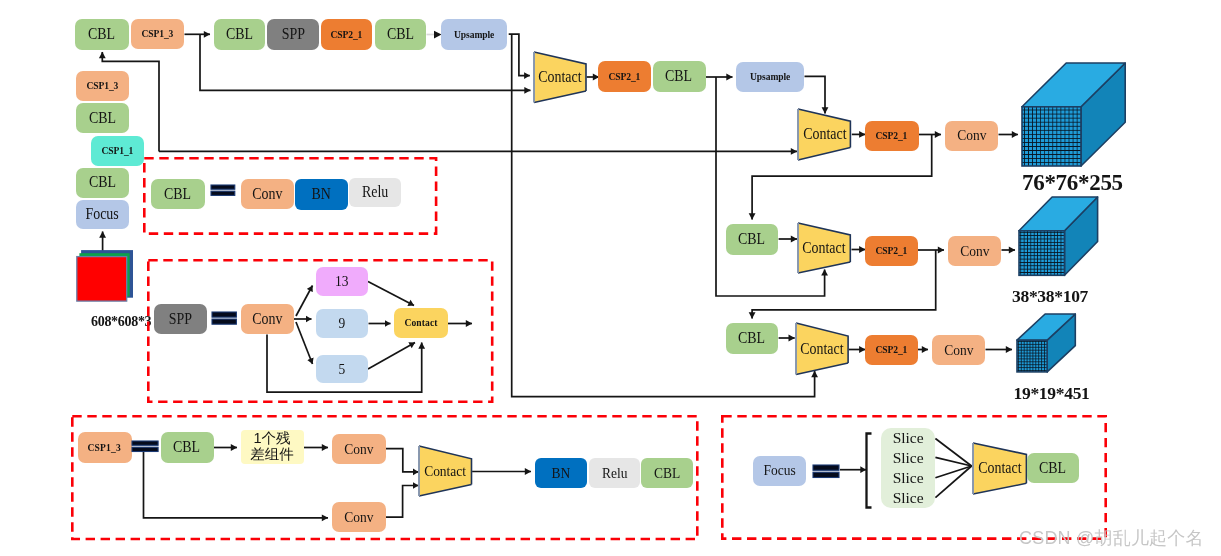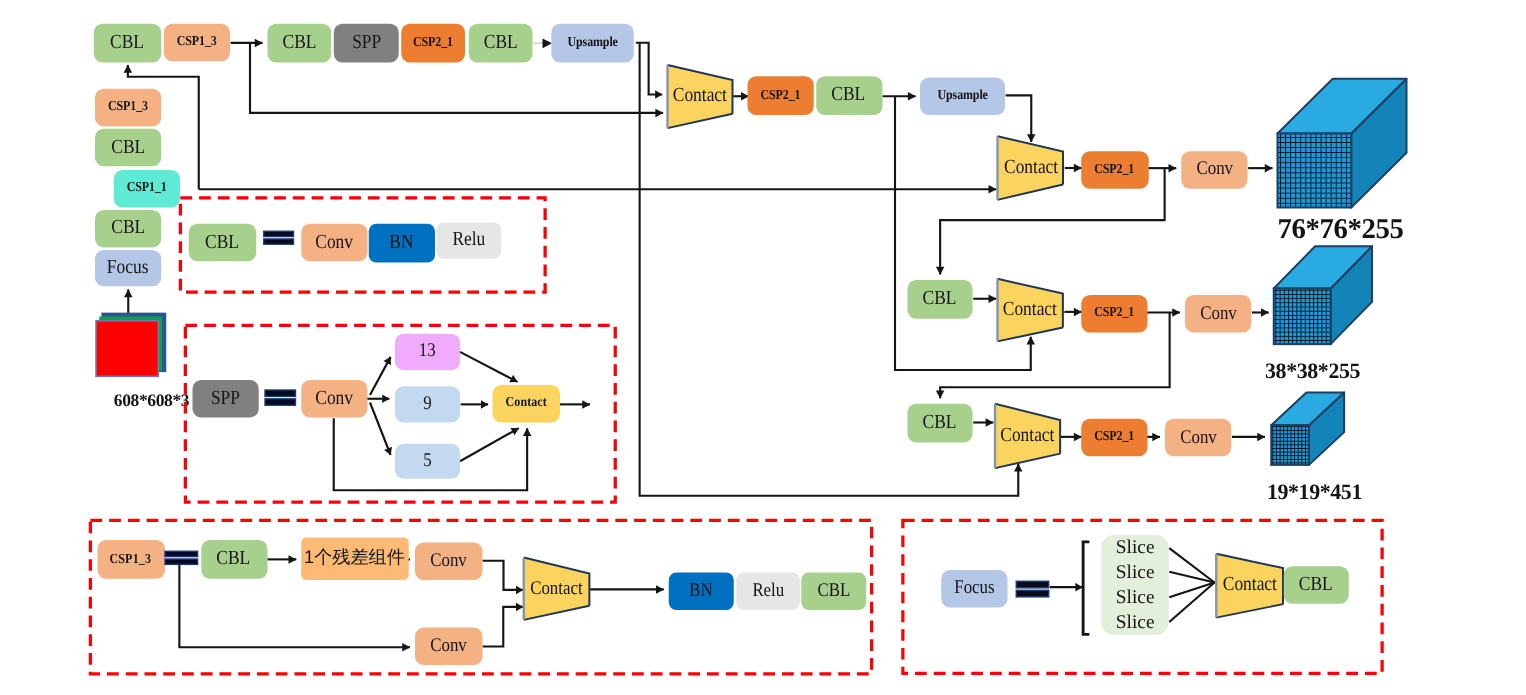--- a/index.html
+++ b/index.html
@@ -246,21 +246,21 @@
 <rect width="2.9" height="2.9" fill="#1e9bd7"></rect>
 <path d="M 2.9 0 L 0 0 0 2.9" fill="none" stroke="#07121e" stroke-width="1.5"></path>
 </pattern>
         </defs>
 <polygon points="32.2,28.2 60.3,2 60.3,33.7 32.2,59.9" fill="#1284b8" stroke="#1c3f63" stroke-width="1.6" stroke-linejoin="round"></polygon>
 <polygon points="2,28.2 30.1,2 60.3,2 32.2,28.2" fill="#29abe2" stroke="#1c3f63" stroke-width="1.6" stroke-linejoin="round"></polygon>
 <rect x="2" y="28.2" width="30.2" height="31.7" fill="url(#out-cube-3-grid)" stroke="#1c3f63" stroke-width="1.6"></rect>
 </svg>
     </div>
 <div class="cap" style="left:1022px;top:170px;font-size:23px;">76*76*255</div>
-<div class="cap" style="left:1012px;top:285.5px;font-size:17.5px;">38*38*255</div>
+<div class="cap" style="left:1012px;top:285.5px;font-size:17.5px;">38*38*107</div>
 <div class="cap" style="left:1013.5px;top:383px;font-size:17.5px;">19*19*451</div>
 <svg style="position:absolute;left:143px;top:157px;width:294.4px;height:77.9px;overflow:visible">
       <rect x="1.3" y="1.3" width="291.8" height="75.3" fill="none" stroke="#fb0007" stroke-width="2.6" stroke-dasharray="9.4 5.6" stroke-linecap="butt"></rect>
     </svg>
 <div class="node f17" style="left:150.5px;top:179px;width:54px;height:30px;background:#a8d08d;border-radius:7px;">
       <span>CBL</span>
     </div>
 <svg style="position:absolute;left:211px;top:185.3px;width:23.8px;height:10.4px;overflow:visible">
 <rect x="0" y="0" width="23.8" height="4.25" fill="#050b1c" stroke="#1b3a74" stroke-width="1.1"></rect>
 <rect x="0" y="6.15" width="23.8" height="4.25" fill="#050b1c" stroke="#1b3a74" stroke-width="1.1"></rect>
@@ -305,21 +305,21 @@
 <div class="node fs10" style="left:77.5px;top:432px;width:54px;height:31px;background:#f4b183;border-radius:7px;">
       <span>CSP1_3</span>
     </div>
 <svg style="position:absolute;left:131.8px;top:440.6px;width:26.1px;height:10.5px;overflow:visible">
 <rect x="0" y="0" width="26.1" height="4.3" fill="#050b1c" stroke="#1b3a74" stroke-width="1.1"></rect>
 <rect x="0" y="6.2" width="26.1" height="4.3" fill="#050b1c" stroke="#1b3a74" stroke-width="1.1"></rect>
 </svg>
 <div class="node f17" style="left:160.5px;top:432px;width:53px;height:31px;background:#a8d08d;border-radius:7px;">
       <span>CBL</span>
     </div>
-<div class="node" style="left:240.6px;top:430.4px;width:86px;height:33.4px;background:#fdba74;border-radius:4px;flex-direction:row;line-height:1.08;font-size:14.5px;font-weight:normal">
+<div class="node" style="left:240.6px;top:430.4px;width:63px;height:33.4px;background:#fef9c3;border-radius:4px;flex-direction:column;line-height:1.08;font-size:14.5px;font-weight:normal">
       <span class="zh nsx">1个残</span>
       <span class="zh nsx">差组件</span>
     </div>
 <div class="node f16" style="left:332.2px;top:433.7px;width:53.5px;height:30.2px;background:#f4b183;border-radius:7px;">
       <span>Conv</span>
     </div>
 <div class="node f16" style="left:332.2px;top:501.9px;width:53.5px;height:30.2px;background:#f4b183;border-radius:7px;">
       <span>Conv</span>
     </div>
 <div class="trapwrap" style="left:417.6px;top:445.4px;width:54.5px;height:51.9px">
@@ -367,14 +367,15 @@
 <path d="M 54.4 41.3 L 1 52.1" fill="none" stroke="#1f3458" stroke-width="1.5"></path>
 <path d="M 1 52.1 L 1 1" fill="none" stroke="#8494ae" stroke-width="1.9"></path>
 </svg>
 <div class="trap-lbl f16" style="left:0;top:0;width:55.4px;height:53.1px;font-size:16px;">
         <span>Contact</span>
       </div>
 </div>
 <div class="node f17" style="left:1026.9px;top:453.3px;width:51.7px;height:29.5px;background:#a8d08d;border-radius:7px;">
       <span>CBL</span>
     </div>
+<div class="wm" style="left:1019px;top:526px;font-size:18px;letter-spacing:0.2px">CSDN @胡乱儿起个名</div>
 
 </div>
 
 </body></html>

